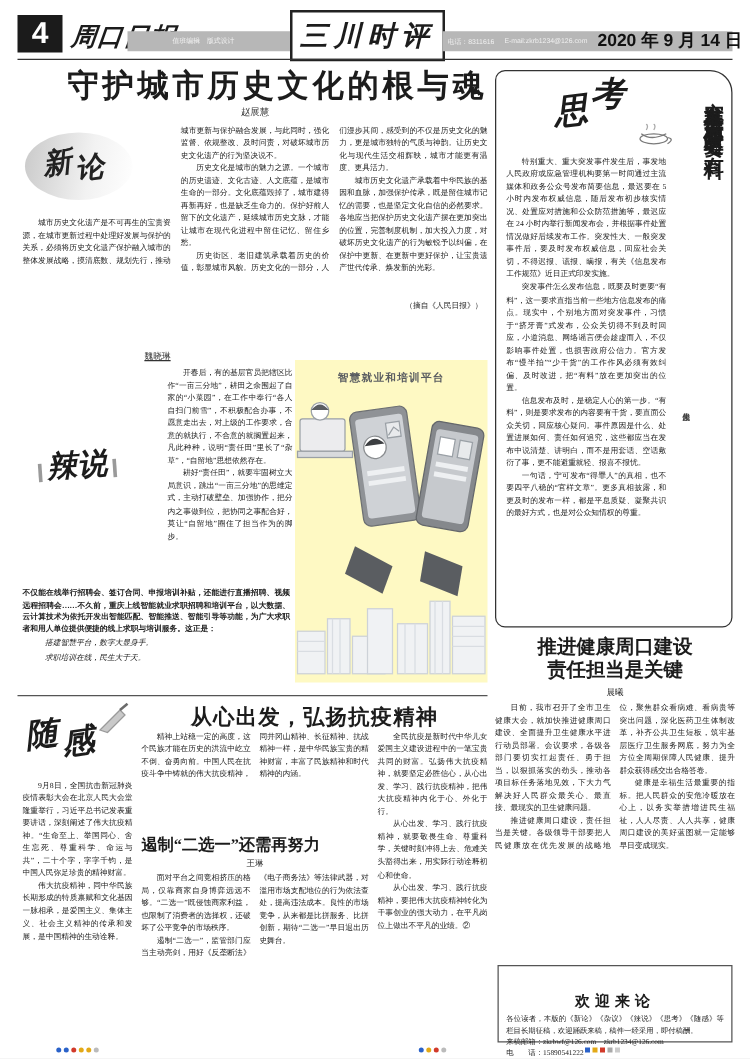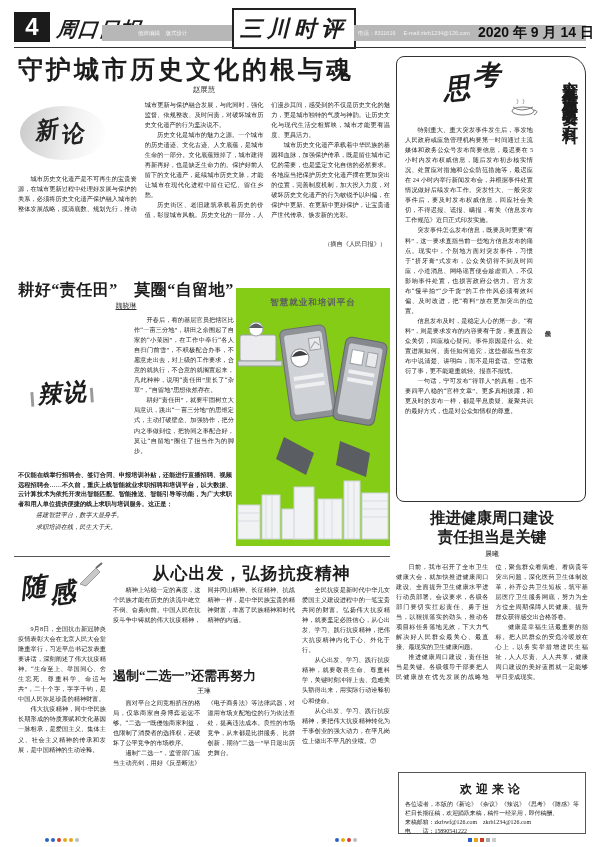--- a/index.html
+++ b/index.html
@@ -23,21 +23,21 @@
   .hdr-date{margin-left:auto;color:#111;font-weight:bold;font-size:14px;white-space:nowrap;}
   .hdr-rule{position:absolute;left:14px;top:47px;width:572px;border-top:1.6px solid #333;}
 
   
   .bodytext p{margin:0;text-indent:2em;}
   .bodytext{font-size:6.2px;line-height:1.62;text-align:justify;color:#222;}
   .byline{text-align:center;font-size:7.5px;color:#333;}
 
   
   .art-main{position:absolute;left:18px;top:56px;width:372px;height:214px;}
-  .art-main .title{text-align:left;font-size:25px;font-weight:900;letter-spacing:3px;line-height:1.15;}
+  .art-main .title{text-align:right;font-size:25px;font-weight:900;letter-spacing:3px;line-height:1.15;}
   .main-bodywrap{position:relative;margin-top:5px;height:150px;overflow:hidden;}
   .main-cols{column-count:3;column-gap:8px;height:150px;}
   .xinlun{float:left;width:100%;height:74px;position:relative;}
   .xinlun .swoosh{position:absolute;left:2px;top:6px;width:86px;height:54px;border-radius:50%;
                   background:linear-gradient(100deg,#c9c9c9,#f2f2f2 60%,#ffffff);}
   .xinlun .word{position:absolute;left:16px;top:10px;font-size:23px;font-weight:900;font-style:italic;
                 transform:rotate(-9deg);letter-spacing:0;}
   .xinlun .word .c2{display:inline-block;transform:translate(2px,8px);}
   .main-source{position:absolute;right:4px;bottom:1px;background:#fff;padding-left:6px;font-size:6.2px;}
 
@@ -51,21 +51,21 @@
   .lashuo-word .tick{color:#9a9a9a;font-size:14px;font-style:normal;}
   .lashuo-text{flex:1;}
 
   
   .caption{position:absolute;left:18px;top:470px;width:322px;font-size:6.2px;line-height:1.55;text-align:justify;}
   .caption .cap-main{width:214px;font-weight:bold;color:#222;}
   .caption .verse{width:214px;font-style:italic;padding-left:18px;margin-top:2px;}
   .caption .credit{text-align:right;margin-top:3px;font-size:6.8px;letter-spacing:2px;}
 
   
-  .illu{position:absolute;left:236px;top:288px;width:154px;height:258px;background:#84cc16;overflow:hidden;}
+  .illu{position:absolute;left:236px;top:288px;width:154px;height:258px;background:#fef9c3;overflow:hidden;}
   .illu-title{text-align:center;font-size:8.5px;font-weight:bold;color:#5a5d61;padding-top:9px;letter-spacing:1px;}
 
   
   .div-line{position:absolute;left:14px;top:556px;width:376px;border-top:1px solid #555;}
 
   
   .sec-suigan{position:absolute;left:18px;top:562px;width:372px;height:281px;display:flex;gap:7px;}
   .col-a{width:88px;flex:none;display:flex;flex-direction:column;}
   .suigan-label{position:relative;height:62px;flex:none;}
   .suigan-word{position:absolute;left:2px;top:6px;font-size:26px;font-weight:900;font-style:italic;
@@ -100,21 +100,21 @@
   .sikao-body{position:absolute;left:8px;top:68px;width:128px;height:368px;overflow:hidden;}
 
   
   .sec-health{position:absolute;left:396px;top:508px;width:192px;height:258px;}
   .health-title{text-align:center;font-size:15.5px;font-weight:900;line-height:1.25;}
   .health-author{text-align:center;font-size:6.8px;margin:2px 0 3px;}
   .health-body{column-count:2;column-gap:7px;height:196px;overflow:hidden;}
 
   
   .welcome{position:absolute;left:398px;top:772px;width:188px;height:62px;border:1px solid #555;
-           box-sizing:border-box;padding:8px 6px;}
+           box-sizing:border-box;padding:20px 6px;}
   .welcome-title{text-align:center;font-size:12px;font-weight:900;letter-spacing:4px;margin-bottom:2px;}
   .welcome-body{font-size:5.9px;line-height:1.5;text-align:justify;}
   .welcome-line{font-size:5.9px;line-height:1.5;}
   .footer-dots{position:absolute;left:468px;top:838px;display:flex;gap:2px;}
   .footer-dots i{width:4px;height:4px;display:block;}
 </style>
 </head>
 <body>
 
 <div class="page">
@@ -142,21 +142,20 @@
       <p>城市历史文化遗产是不可再生的宝贵资源，在城市更新过程中处理好发展与保护的关系，必须将历史文化遗产保护融入城市的整体发展战略，摸清底数、规划先行，推动城市更新与保护融合发展，与此同时，强化监督、依规整改、及时问责，对破坏城市历史文化遗产的行为坚决说不。</p>
           <p>历史文化是城市的魅力之源。一个城市的历史遗迹、文化古迹、人文底蕴，是城市生命的一部分。文化底蕴毁掉了，城市建得再新再好，也是缺乏生命力的。保护好前人留下的文化遗产，延续城市历史文脉，才能让城市在现代化进程中留住记忆、留住乡愁。</p>
           <p>历史街区、老旧建筑承载着历史的价值，彰显城市风貌。历史文化的一部分，人们漫步其间，感受到的不仅是历史文化的魅力，更是城市独特的气质与神韵。让历史文化与现代生活交相辉映，城市才能更有温度、更具活力。</p>
           <p>城市历史文化遗产承载着中华民族的基因和血脉，加强保护传承，既是留住城市记忆的需要，也是坚定文化自信的必然要求。各地应当把保护历史文化遗产摆在更加突出的位置，完善制度机制，加大投入力度，对破坏历史文化遗产的行为敏锐予以纠偏，在保护中更新、在更新中更好保护，让宝贵遗产世代传承、焕发新的光彩。</p>
         </div>
       <div class="main-source">（摘自《人民日报》）</div>
     </div>
   </div>
 
   <div class="art-lashuo">
-    <div class="title">耕好“责任田”　莫圈“自留地”</div>
     <div class="byline" style="font-size:7px;text-decoration:underline;">魏晓琳</div>
     <div class="lashuo-row">
       <div class="lashuo-labelcol">
         <div class="lashuo-word"><span class="tick">❙</span><span>辣说</span><span class="tick">❙</span></div>
       </div>
       <div class="lashuo-text bodytext">
           <p>开春后，有的基层官员把辖区比作“一亩三分地”，耕田之余围起了自家的“小菜园”，在工作中奉行“各人自扫门前雪”，不积极配合办事，不愿意走出去，对上级的工作要求，合意的就执行，不合意的就搁置起来，凡此种种，说明“责任田”里长了“杂草”，“自留地”思想依然存在。</p>
           <p>耕好“责任田”，就要牢固树立大局意识，跳出“一亩三分地”的思维定式，主动打破壁垒、加强协作，把分内之事做到位，把协同之事配合好，莫让“自留地”圈住了担当作为的脚步。</p>
         </div>
     </div>

